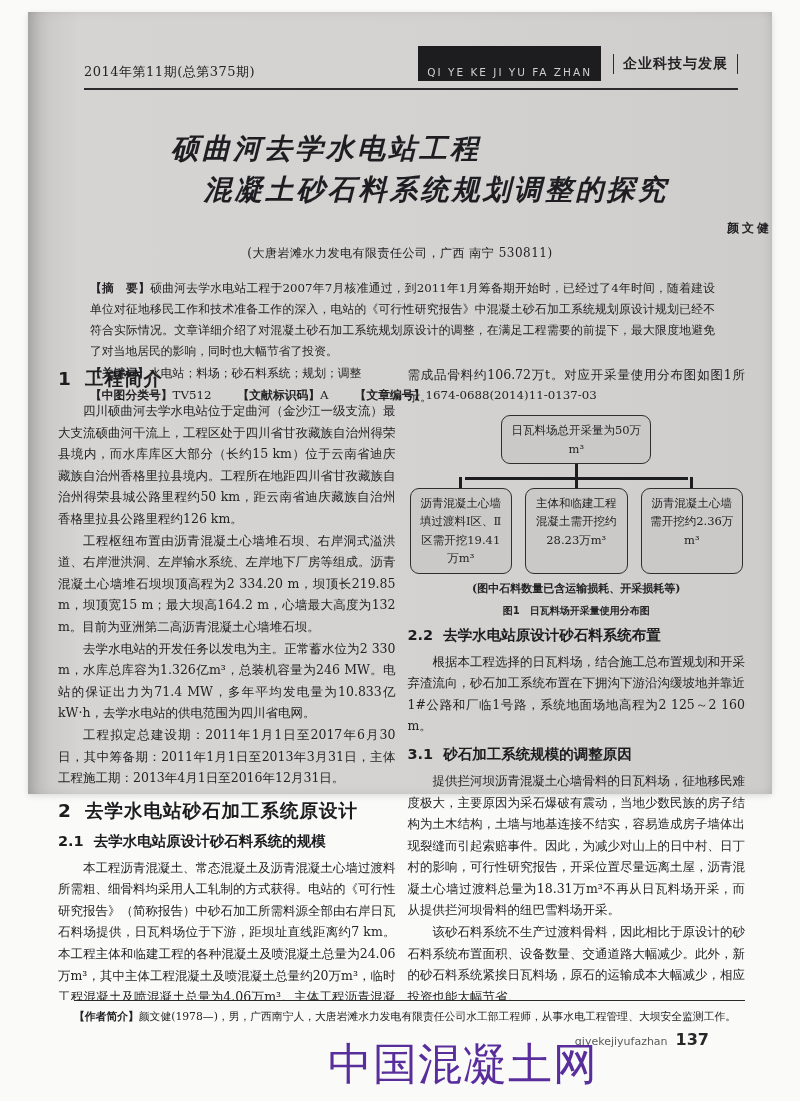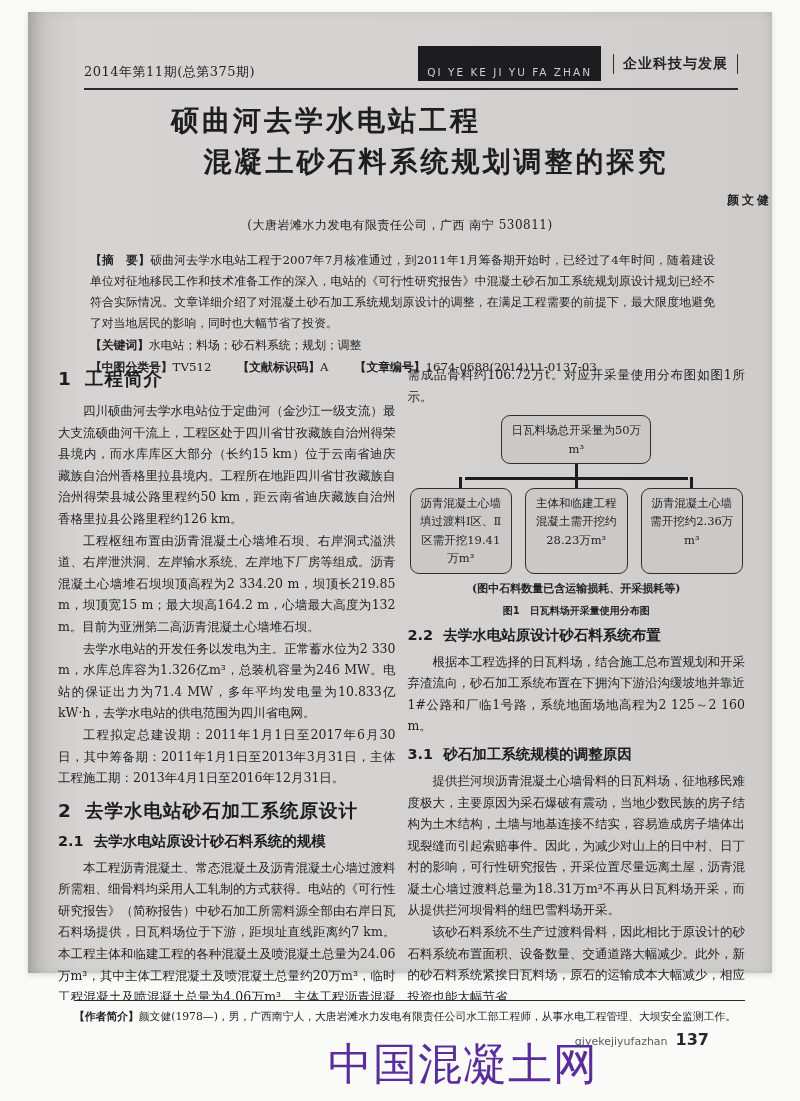--- a/index.html
+++ b/index.html
@@ -7,21 +7,21 @@
   body {
     width: 800px; height: 1101px;
     background: #fafaf9;
     position: relative;
     overflow: hidden;
     font-family: "DejaVu Serif", "Liberation Serif", serif;
     color: #232326;
   }
   .page {
     position: absolute; left: 28px; top: 12px;
-    width: 744px; height: 961px;
+    width: 744px; height: 782px;
     background: linear-gradient(90deg, #c6c5c3 0%, #d5d4d2 7%, #d3d2d0 55%, #cecdcb 100%);
     box-shadow: inset 14px 0 20px -12px rgba(0,0,0,0.28), inset -8px 0 14px -10px rgba(0,0,0,0.18), 0 2px 6px rgba(0,0,0,0.12);
   }
   
   .hdr {
     position: absolute; top: 34px; left: 56px; right: 34px;
     display: flex; align-items: flex-end; justify-content: space-between;
     border-bottom: 2px solid #2b2b2e; padding-bottom: 7px;
   }
   .hdr-issue { font-size: 13px; letter-spacing: 0.5px; }
@@ -31,21 +31,21 @@
     font-family: "DejaVu Sans", "Liberation Sans", sans-serif;
     font-size: 10.5px; letter-spacing: 2px; padding: 20px 9px 3px;
   }
   .hdr-journal {
     font-family: "DejaVu Sans", "Liberation Sans", sans-serif;
     font-weight: bold; font-size: 14px; letter-spacing: 1px;
     border-left: 1.5px solid #2b2b2e; border-right: 1.5px solid #2b2b2e;
     padding: 1px 9px;
   }
   
-  .title-wrap { padding-top: 88px; text-align: center; }
+  .title-wrap { padding-top: 116px; text-align: center; font-style: italic; }
   .title-line {
     font-family: "DejaVu Sans", "Liberation Sans", sans-serif;
     font-weight: bold; font-size: 28px; letter-spacing: 3px; line-height: 41px;
     color: #1e1e22;
   }
   .title-l1 { transform: translateX(-74px); }
   .title-l2 { transform: translateX(36px); }
   .author {
     text-align: right; margin-top: 10px;
     font-family: "DejaVu Sans", "Liberation Sans", sans-serif;

